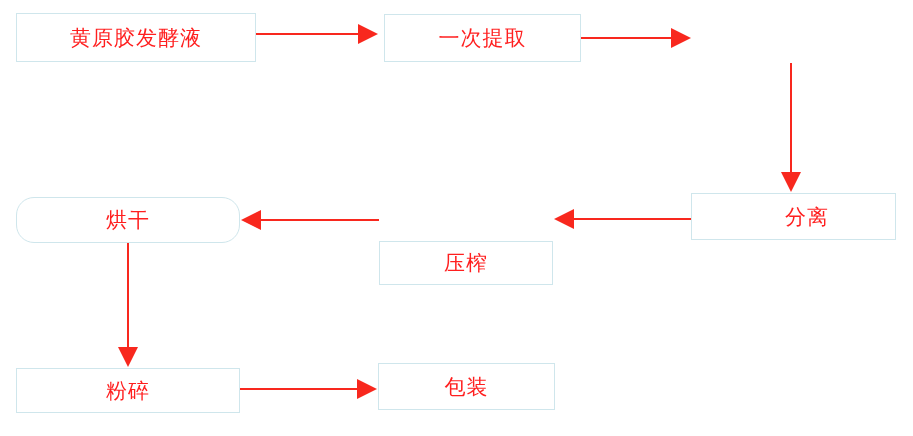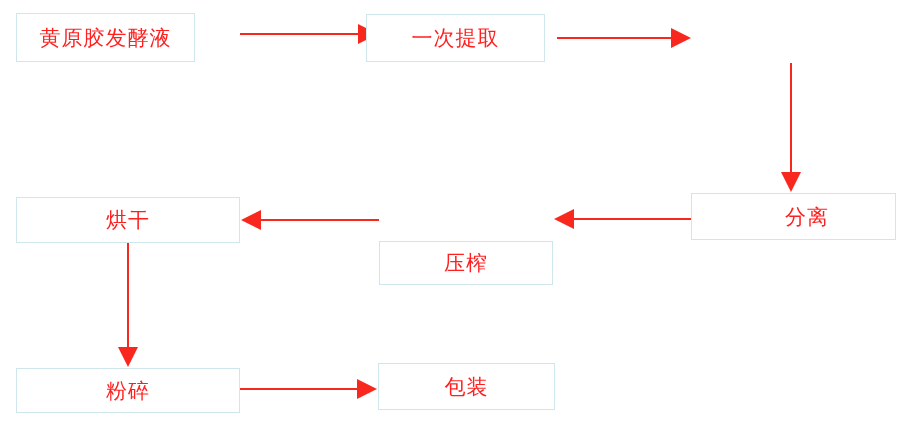--- a/index.html
+++ b/index.html
@@ -28,26 +28,26 @@
     background: var(--box-fill, #ffffff);
     border: 1.5px solid var(--box-border, #cfe6ec);
     color: var(--text, #ff1f1f);
     font-size: 21px;
     display: flex;
     align-items: center;
     justify-content: center;
     letter-spacing: 1px;
     white-space: nowrap;
   }
-  .n1 { left: 16px;  top: 13px;  width: 179px; height: 49px; }
-  .n2 { left: 366px; top: 14px;  width: 179px; height: 48px; }
+  .n1 { left: 16px;  top: 13px;  width: 240px; height: 49px; }
+  .n2 { left: 384px; top: 14px;  width: 197px; height: 48px; }
   .n3 { left: 691px; top: 17px;  width: 205px; height: 46px; }
   .n4 { left: 691px; top: 193px; width: 205px; height: 47px; padding-left: 27px; }
   .n5 { left: 379px; top: 198px; width: 174px; height: 44px; margin-top: 43px; }
-  .n6 { left: 16px;  top: 197px; width: 224px; height: 46px; }
+  .n6 { left: 16px;  top: 197px; width: 224px; height: 46px; border-radius: 18px; }
   .n7 { left: 16px;  top: 368px; width: 224px; height: 45px; }
   .n8 { left: 378px; top: 363px; width: 177px; height: 47px; }
   svg.arrows {
     position: absolute;
     left: 0; top: 0;
     width: 913px;
     height: 436px;
     pointer-events: none;
   }
   .arrow-line {

